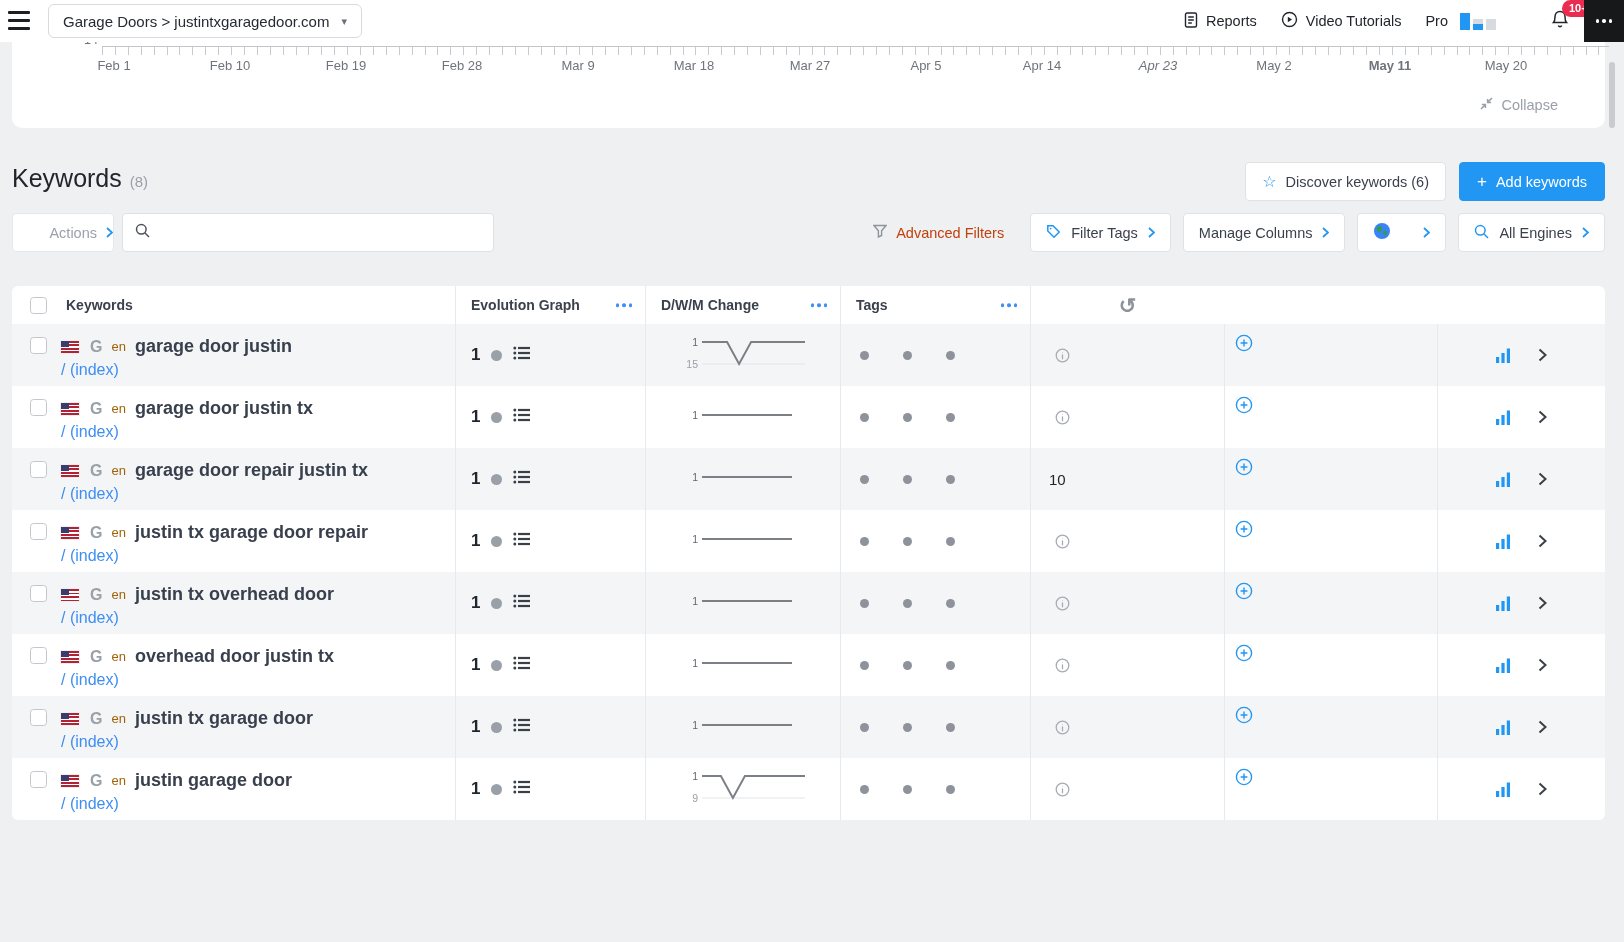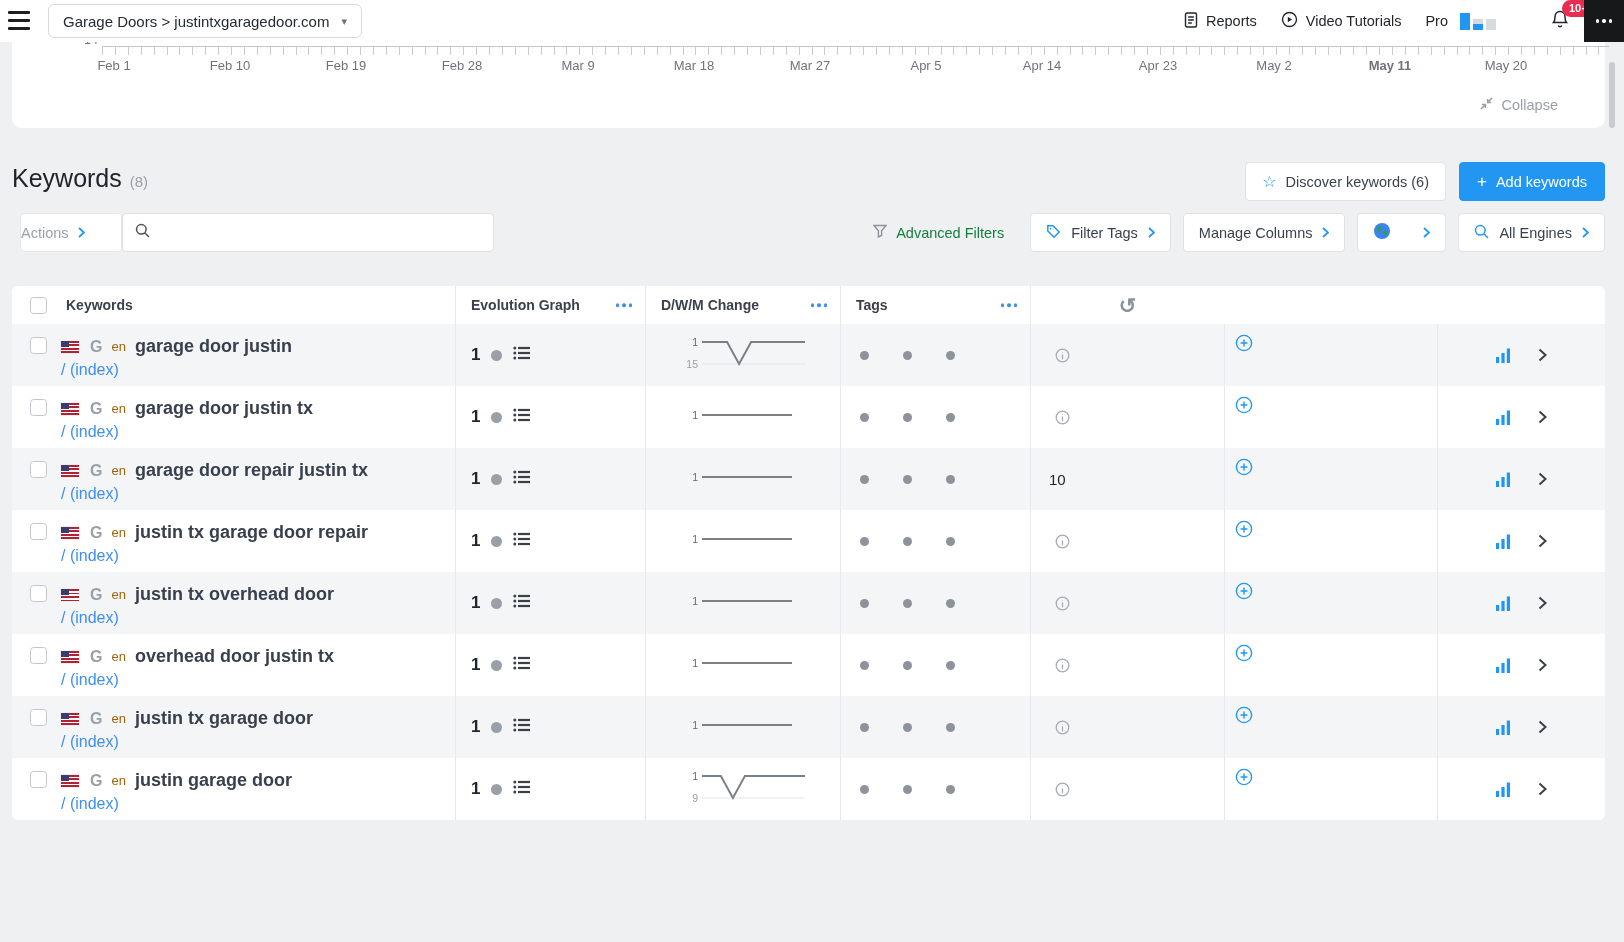--- a/index.html
+++ b/index.html
@@ -46,28 +46,28 @@
   .kw-title { position:absolute; left:12px; top:164px; font-size:25px; font-weight:500; color:#20252d; }
   .kw-count { font-size:15px; font-weight:400; color:#9aa0a8; margin-left:8px; }
   .head-buttons { position:absolute; top:162px; right:19px; display:flex; gap:13px; height:39px; }
   .btn { display:flex; align-items:center; gap:9px; border-radius:4px; font-size:14.5px; cursor:pointer; }
   .btn-white { background:#fff; border:1px solid #e0e2e6; color:#3b414c; padding:0 16px; }
   .btn-blue { background:#2196f3; border:1px solid #2196f3; color:#fff; padding:0 17px; }
   .star-ic { color:#2196f3; font-size:16px; line-height:1; }
   .plus-ic { font-size:17px; line-height:1; font-weight:400; }
   
   .toolbar { position:absolute; top:213px; left:12px; width:1593px; height:39px; }
-  .actions-btn { position:absolute; left:8px; top:0; width:102px; height:39px; background:#fff;
-    border:1px solid #e5e7ea; border-radius:4px; display:flex; align-items:center; justify-content:flex-start;
+  .actions-btn { position:absolute; left:0; top:0; width:102px; height:39px; background:#fff;
+    border:1px solid #e5e7ea; border-radius:4px; display:flex; align-items:center; justify-content:flex-end;
     gap:9px; font-size:14.5px; color:#9ba1a9; cursor:pointer; }
   .search-box { position:absolute; left:110px; top:0; width:372px; height:39px; background:#fff;
     border:1px solid #dfe1e5; border-radius:4px; display:flex; align-items:center; padding:0 12px; gap:9px; }
   .search-box input { border:none; outline:none; flex:1; font-size:14px; font-family:inherit; background:transparent; }
   .toolbar-right { position:absolute; right:0; top:0; height:39px; display:flex; gap:12px; align-items:center; }
-  .adv-filters { display:flex; align-items:center; gap:9px; color:#15803d; font-size:14.5px; cursor:pointer; margin-right:14px; }
+  .adv-filters { display:flex; align-items:center; gap:9px; color:#c2410c; font-size:14.5px; cursor:pointer; margin-right:14px; }
   .tb-btn { height:39px; background:#fff; border:1px solid #e0e2e6; border-radius:4px;
     display:flex; align-items:center; gap:10px; padding:0 15px; font-size:14.5px; color:#3b414c; cursor:pointer; }
   .chev { display:inline-flex; }
   
   .kw-table { position:absolute; left:12px; top:286px; width:1593px; border-radius:6px; overflow:hidden; }
   .grid-row { display:grid; grid-template-columns:443px 190px 195px 190px 194px 213px 168px; }
   .thead { height:38px; background:#fff; }
   .th { position:relative; display:flex; align-items:center; font-size:14px; font-weight:700; color:#3b414c; padding-left:15px; }
   .th + .th { border-left:1px solid #e7e9ec; }
   .th-kw { padding-left:18px; gap:19px; }
@@ -118,21 +118,21 @@
   <div class="timeline-labels">
       <span class="tl-label" style="left: 90px;">Feb 1</span>
       <span class="tl-label" style="left: 206px;">Feb 10</span>
       <span class="tl-label" style="left: 322px;">Feb 19</span>
       <span class="tl-label" style="left: 438px;">Feb 28</span>
       <span class="tl-label" style="left: 554px;">Mar 9</span>
       <span class="tl-label" style="left: 670px;">Mar 18</span>
       <span class="tl-label" style="left: 786px;">Mar 27</span>
       <span class="tl-label" style="left: 902px;">Apr 5</span>
       <span class="tl-label" style="left: 1018px;">Apr 14</span>
-      <span class="tl-label" style="left: 1134px;">Apr 23</span>
+      <span class="tl-label" style="left: 1134px; font-style: italic;">Apr 23</span>
       <span class="tl-label" style="left: 1250px;">May 2</span>
       <span class="tl-label" style="left: 1366px; font-weight: bold;">May 11</span>
       <span class="tl-label" style="left: 1482px;">May 20</span>
     </div>
   <div class="collapse-btn">
     <span>
       <svg width="15" height="15" viewBox="0 0 15 15" fill="none" stroke="#9aa0a8" stroke-width="1.5">
         <path d="M13 2 L8.6 6.4 M8.6 2.9 V6.4 H12.1"></path>
         <path d="M2 13 L6.4 8.6 M6.4 12.1 V8.6 H2.9"></path>
       </svg>

